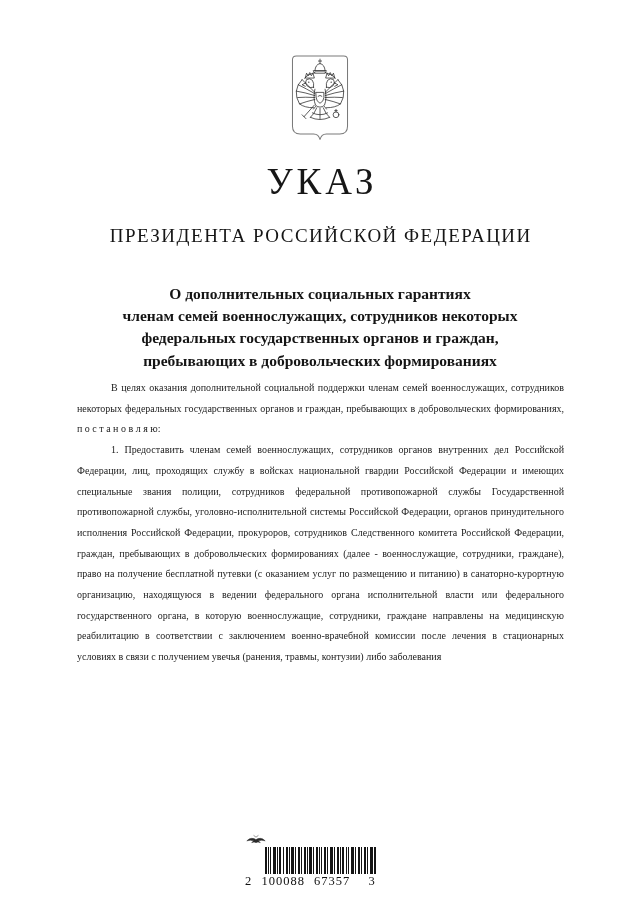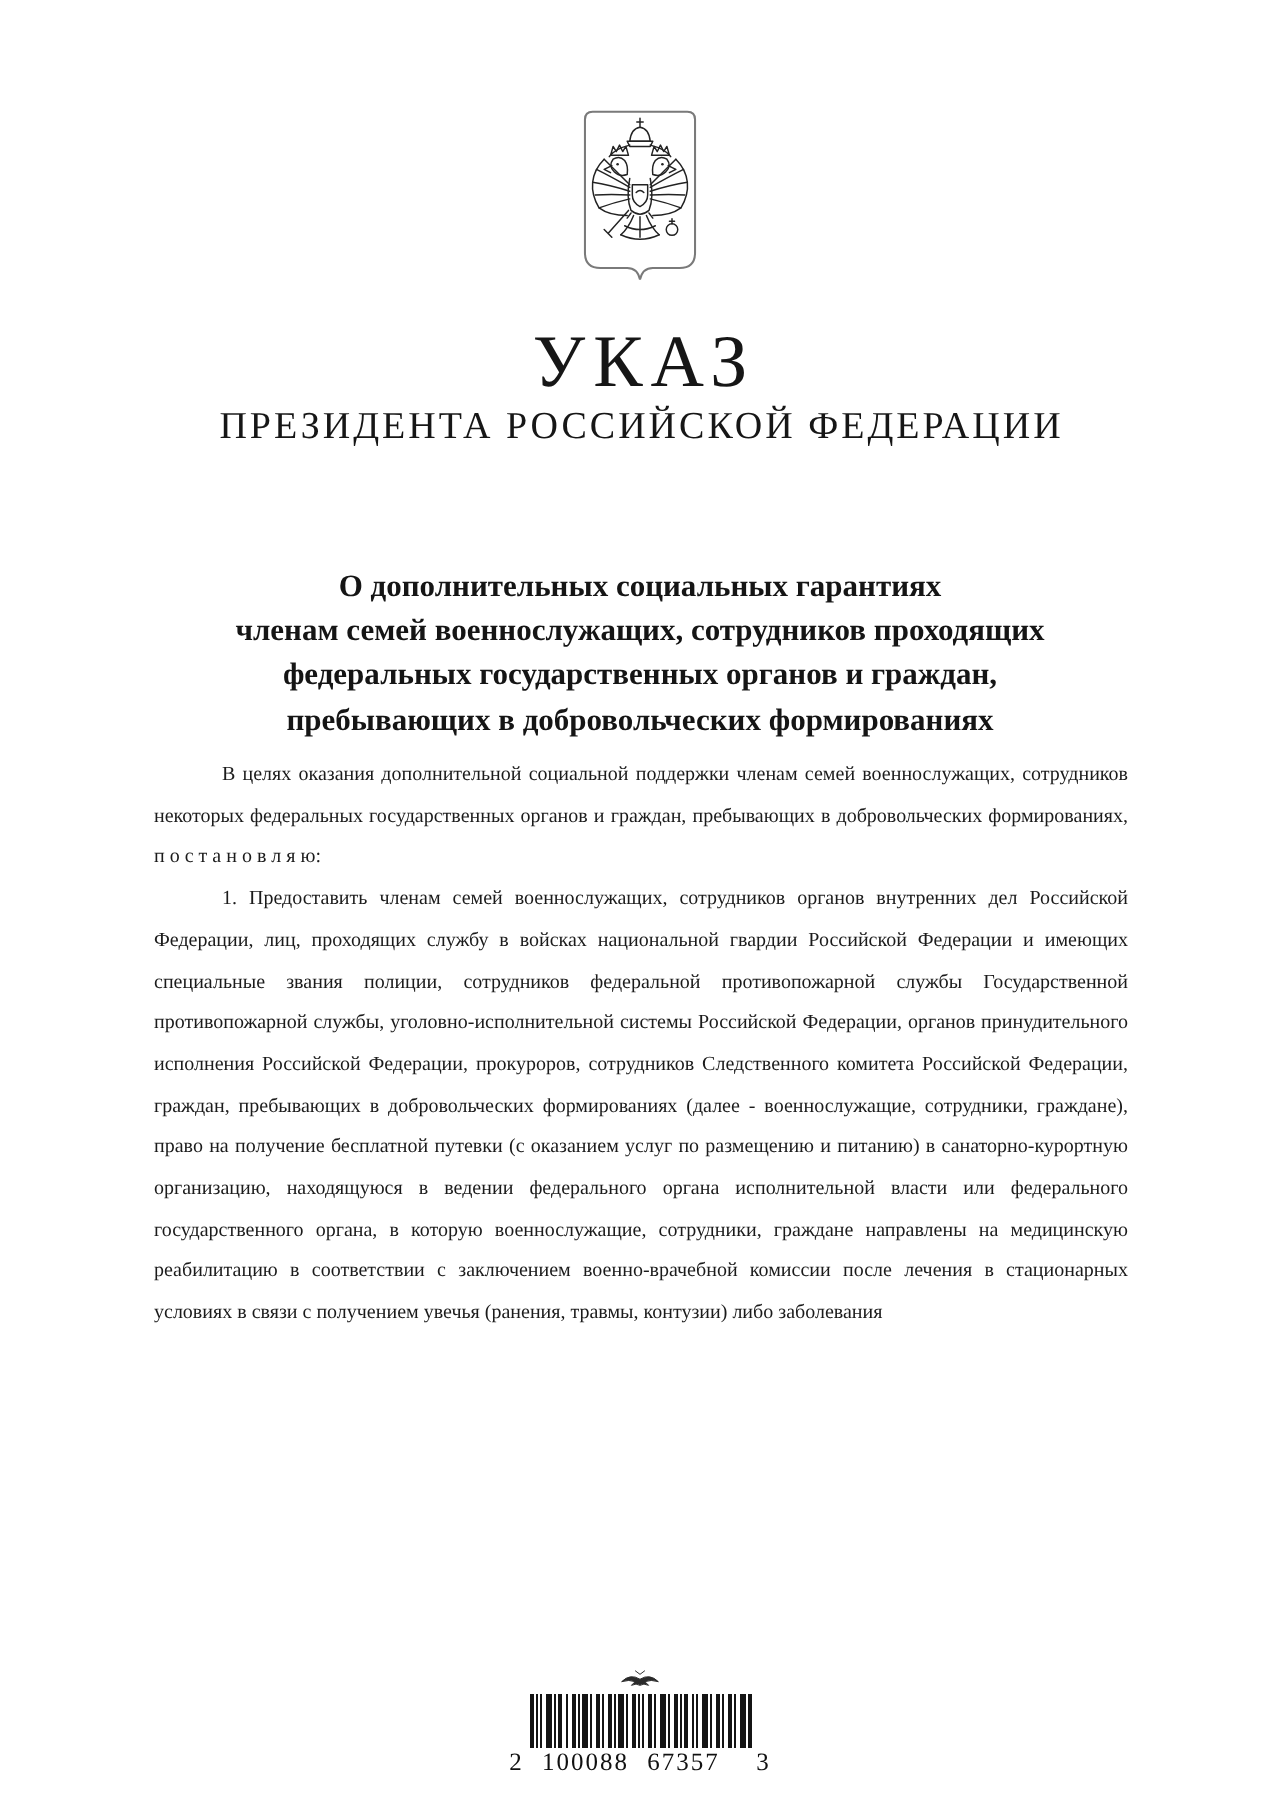--- a/index.html
+++ b/index.html
@@ -25,21 +25,21 @@
   .decree-title {
     position: absolute; top: 160px; left: 0;
     width: 100%;
     text-align: center;
     font-size: 37px;
     letter-spacing: 4px;
     text-indent: 4px;
     color: #161616;
   }
   .decree-issuer {
-    position: absolute; top: 203px; left: 0;
+    position: absolute; top: 225px; left: 0;
     width: 100%;
     text-align: center;
     font-size: 19px;
     letter-spacing: 1.5px;
     text-indent: 1.5px;
     color: #161616;
   }
   .decree-subject {
     position: absolute; top: 283px; left: 0;
     width: 100%;
@@ -56,21 +56,20 @@
     font-size: 10px;
     line-height: 20.7px;
     text-align: justify;
     color: #1b1b1b;
   }
   .decree-body p { text-indent: 34px; margin: 0; }
   .barcode-block {
     position: absolute; top: 834px; left: 50%;
     transform: translateX(-50%);
     width: 150px;
-    text-align: center;
   }
   .barcode-eagle { height: 12px; line-height: 0; margin-bottom: 1px; }
   .barcode-eagle svg { display: inline-block; }
   .barcode-bars { display: block; margin: 0 auto; }
   .barcode-digits {
     font-size: 12.5px;
     white-space: pre;
     word-spacing: 5px;
     letter-spacing: 1px;
     color: #111;
@@ -136,21 +135,21 @@
       <g fill="#232323" stroke="none">
         <circle cx="42.5" cy="44" r="1"></circle>
         <circle cx="77.5" cy="44" r="1"></circle>
       </g>
     </svg>
   </div>
 
   <div class="decree-title">УКАЗ</div>
   <div class="decree-issuer">ПРЕЗИДЕНТА РОССИЙСКОЙ ФЕДЕРАЦИИ</div>
   <div class="decree-subject">О дополнительных социальных гарантиях
-членам семей военнослужащих, сотрудников проходящих
+членам семей военнослужащих, сотрудников некоторых
 федеральных государственных органов и граждан,
 пребывающих в добровольческих формированиях</div>
 
   <div class="decree-body">
     <p>В целях оказания дополнительной социальной поддержки членам семей военнослужащих, сотрудников некоторых федеральных государственных органов и граждан, пребывающих в добровольческих формированиях, п о с т а н о в л я ю:</p>
     <p>1. Предоставить членам семей военнослужащих, сотрудников органов внутренних дел Российской Федерации, лиц, проходящих службу в войсках национальной гвардии Российской Федерации и имеющих специальные звания полиции, сотрудников федеральной противопожарной службы Государственной противопожарной службы, уголовно-исполнительной системы Российской Федерации, органов принудительного исполнения Российской Федерации, прокуроров, сотрудников Следственного комитета Российской Федерации, граждан, пребывающих в добровольческих формированиях (далее - военнослужащие, сотрудники, граждане), право на получение бесплатной путевки (с оказанием услуг по размещению и питанию) в санаторно-курортную организацию, находящуюся в ведении федерального органа исполнительной власти или федерального государственного органа, в которую военнослужащие, сотрудники, граждане направлены на медицинскую реабилитацию в соответствии с заключением военно-врачебной комиссии после лечения в стационарных условиях в связи с получением увечья (ранения, травмы, контузии) либо заболевания</p>
   </div>
 
   <div class="barcode-block">
     <div class="barcode-eagle">

